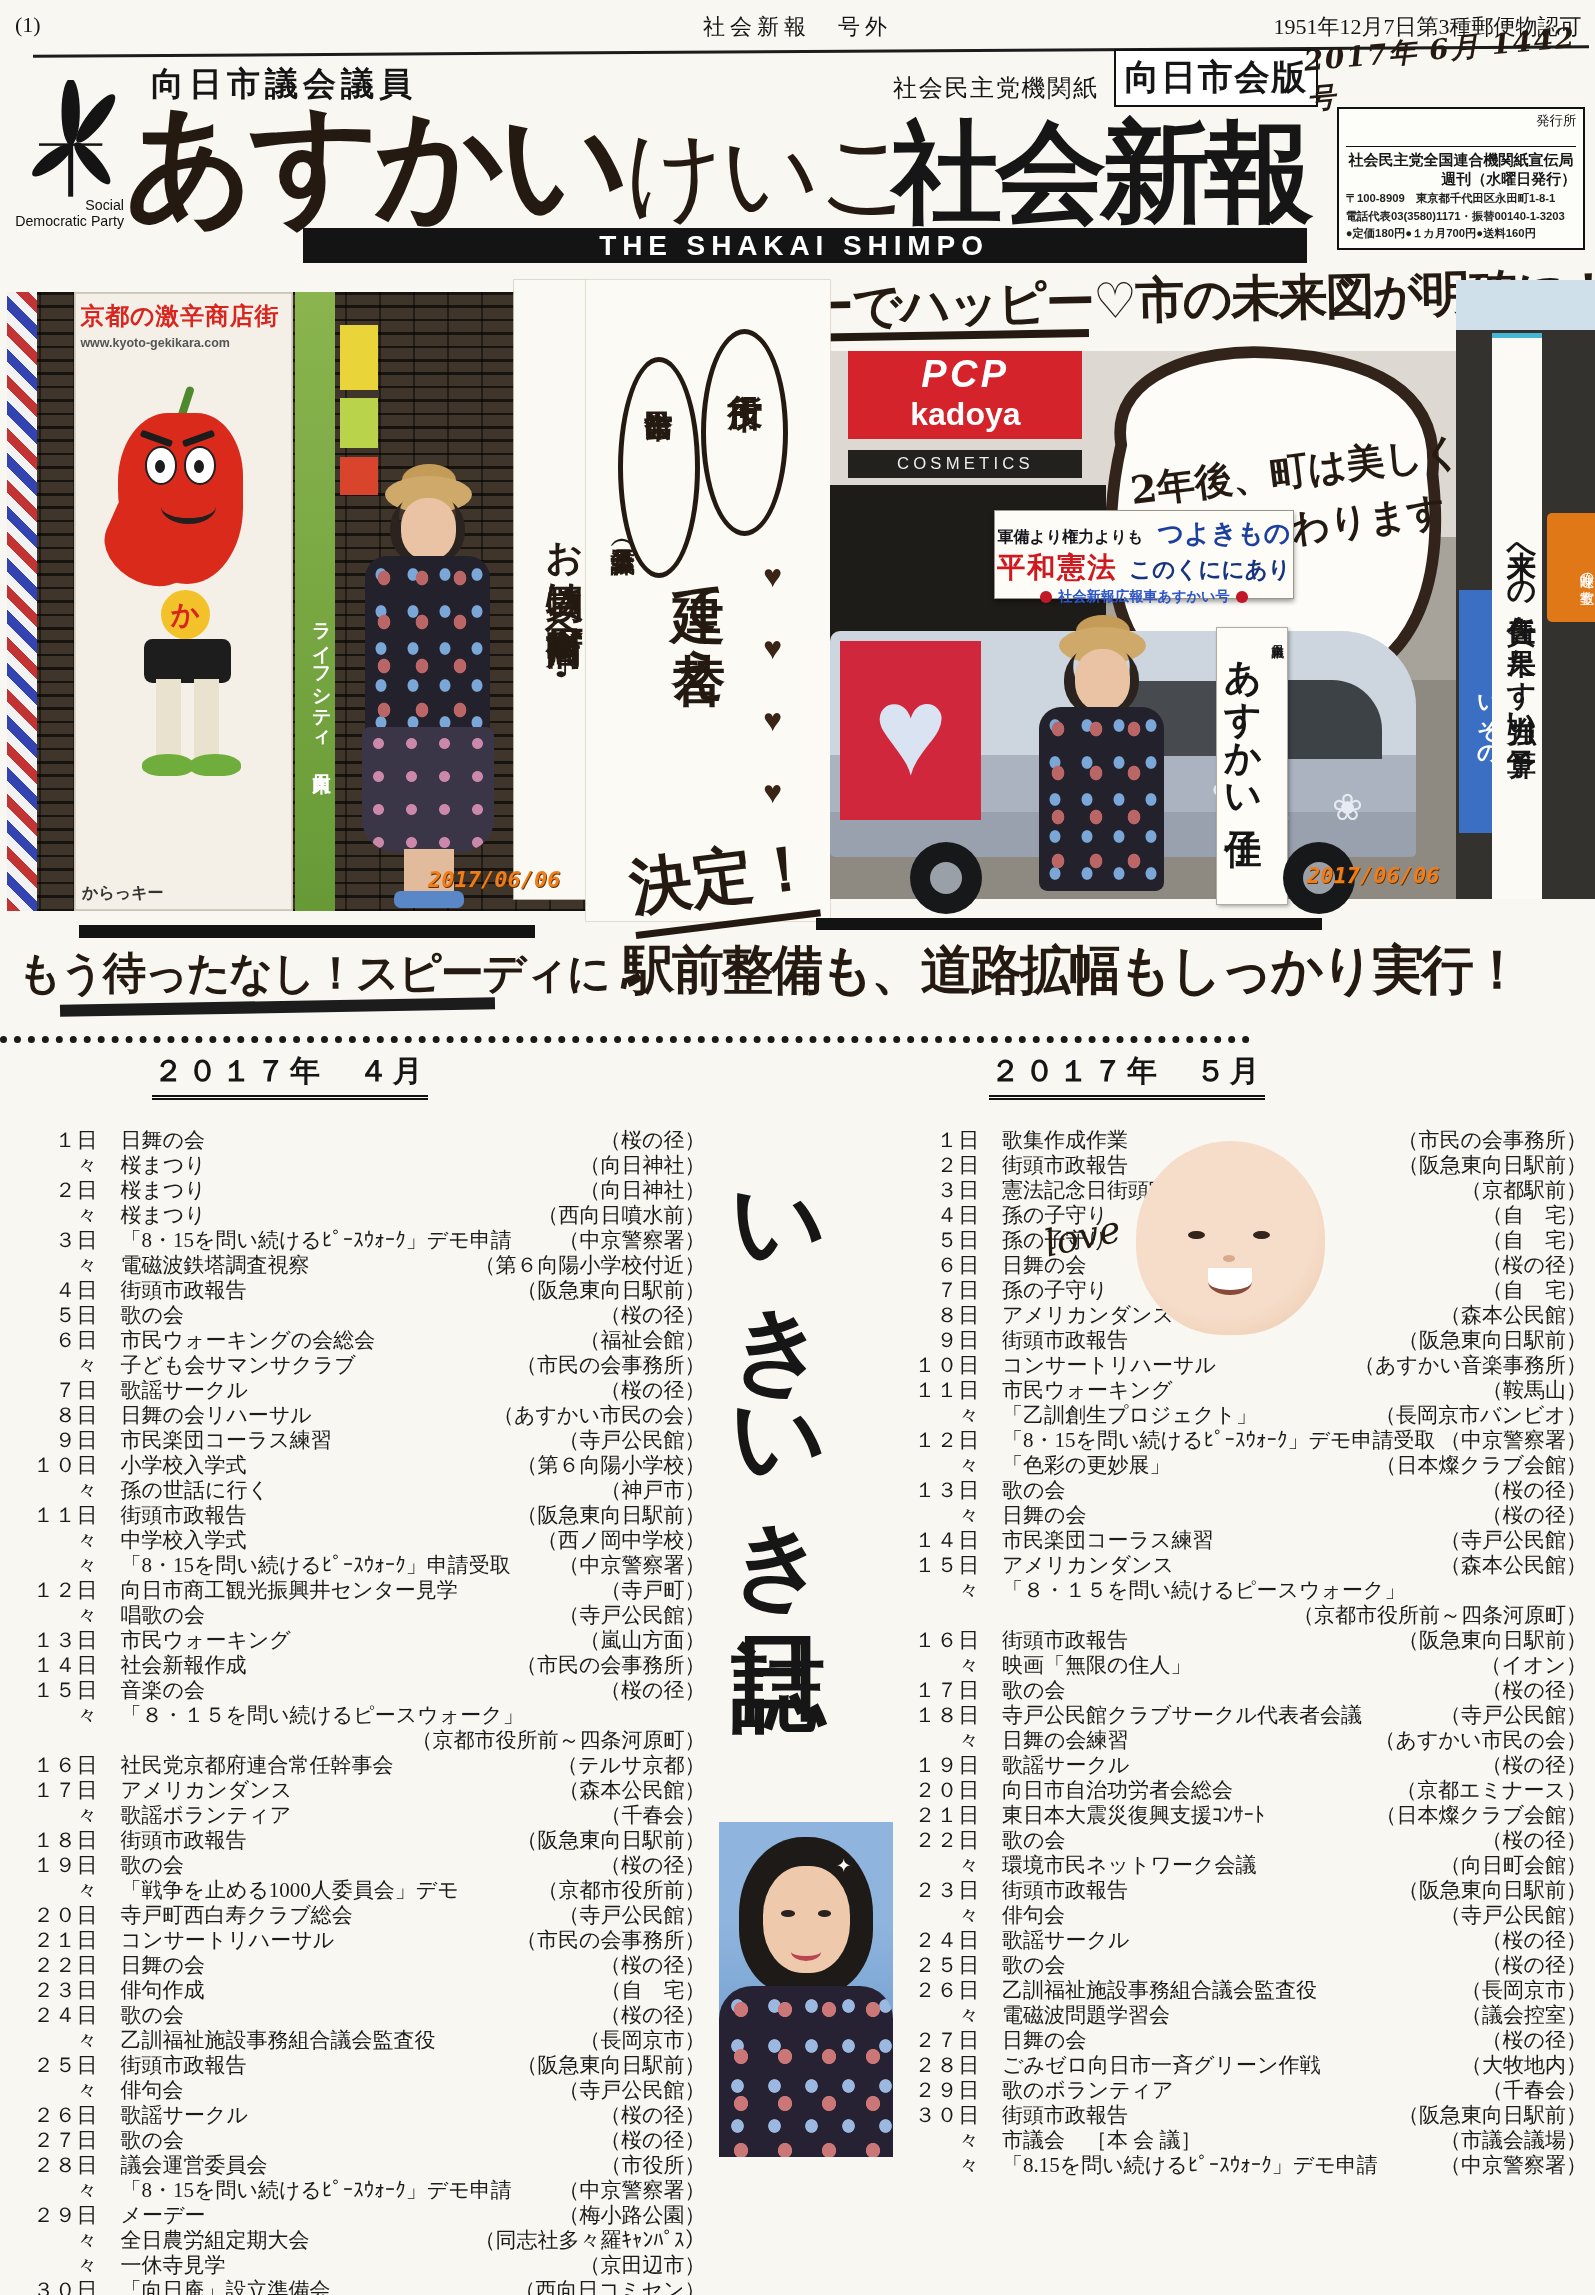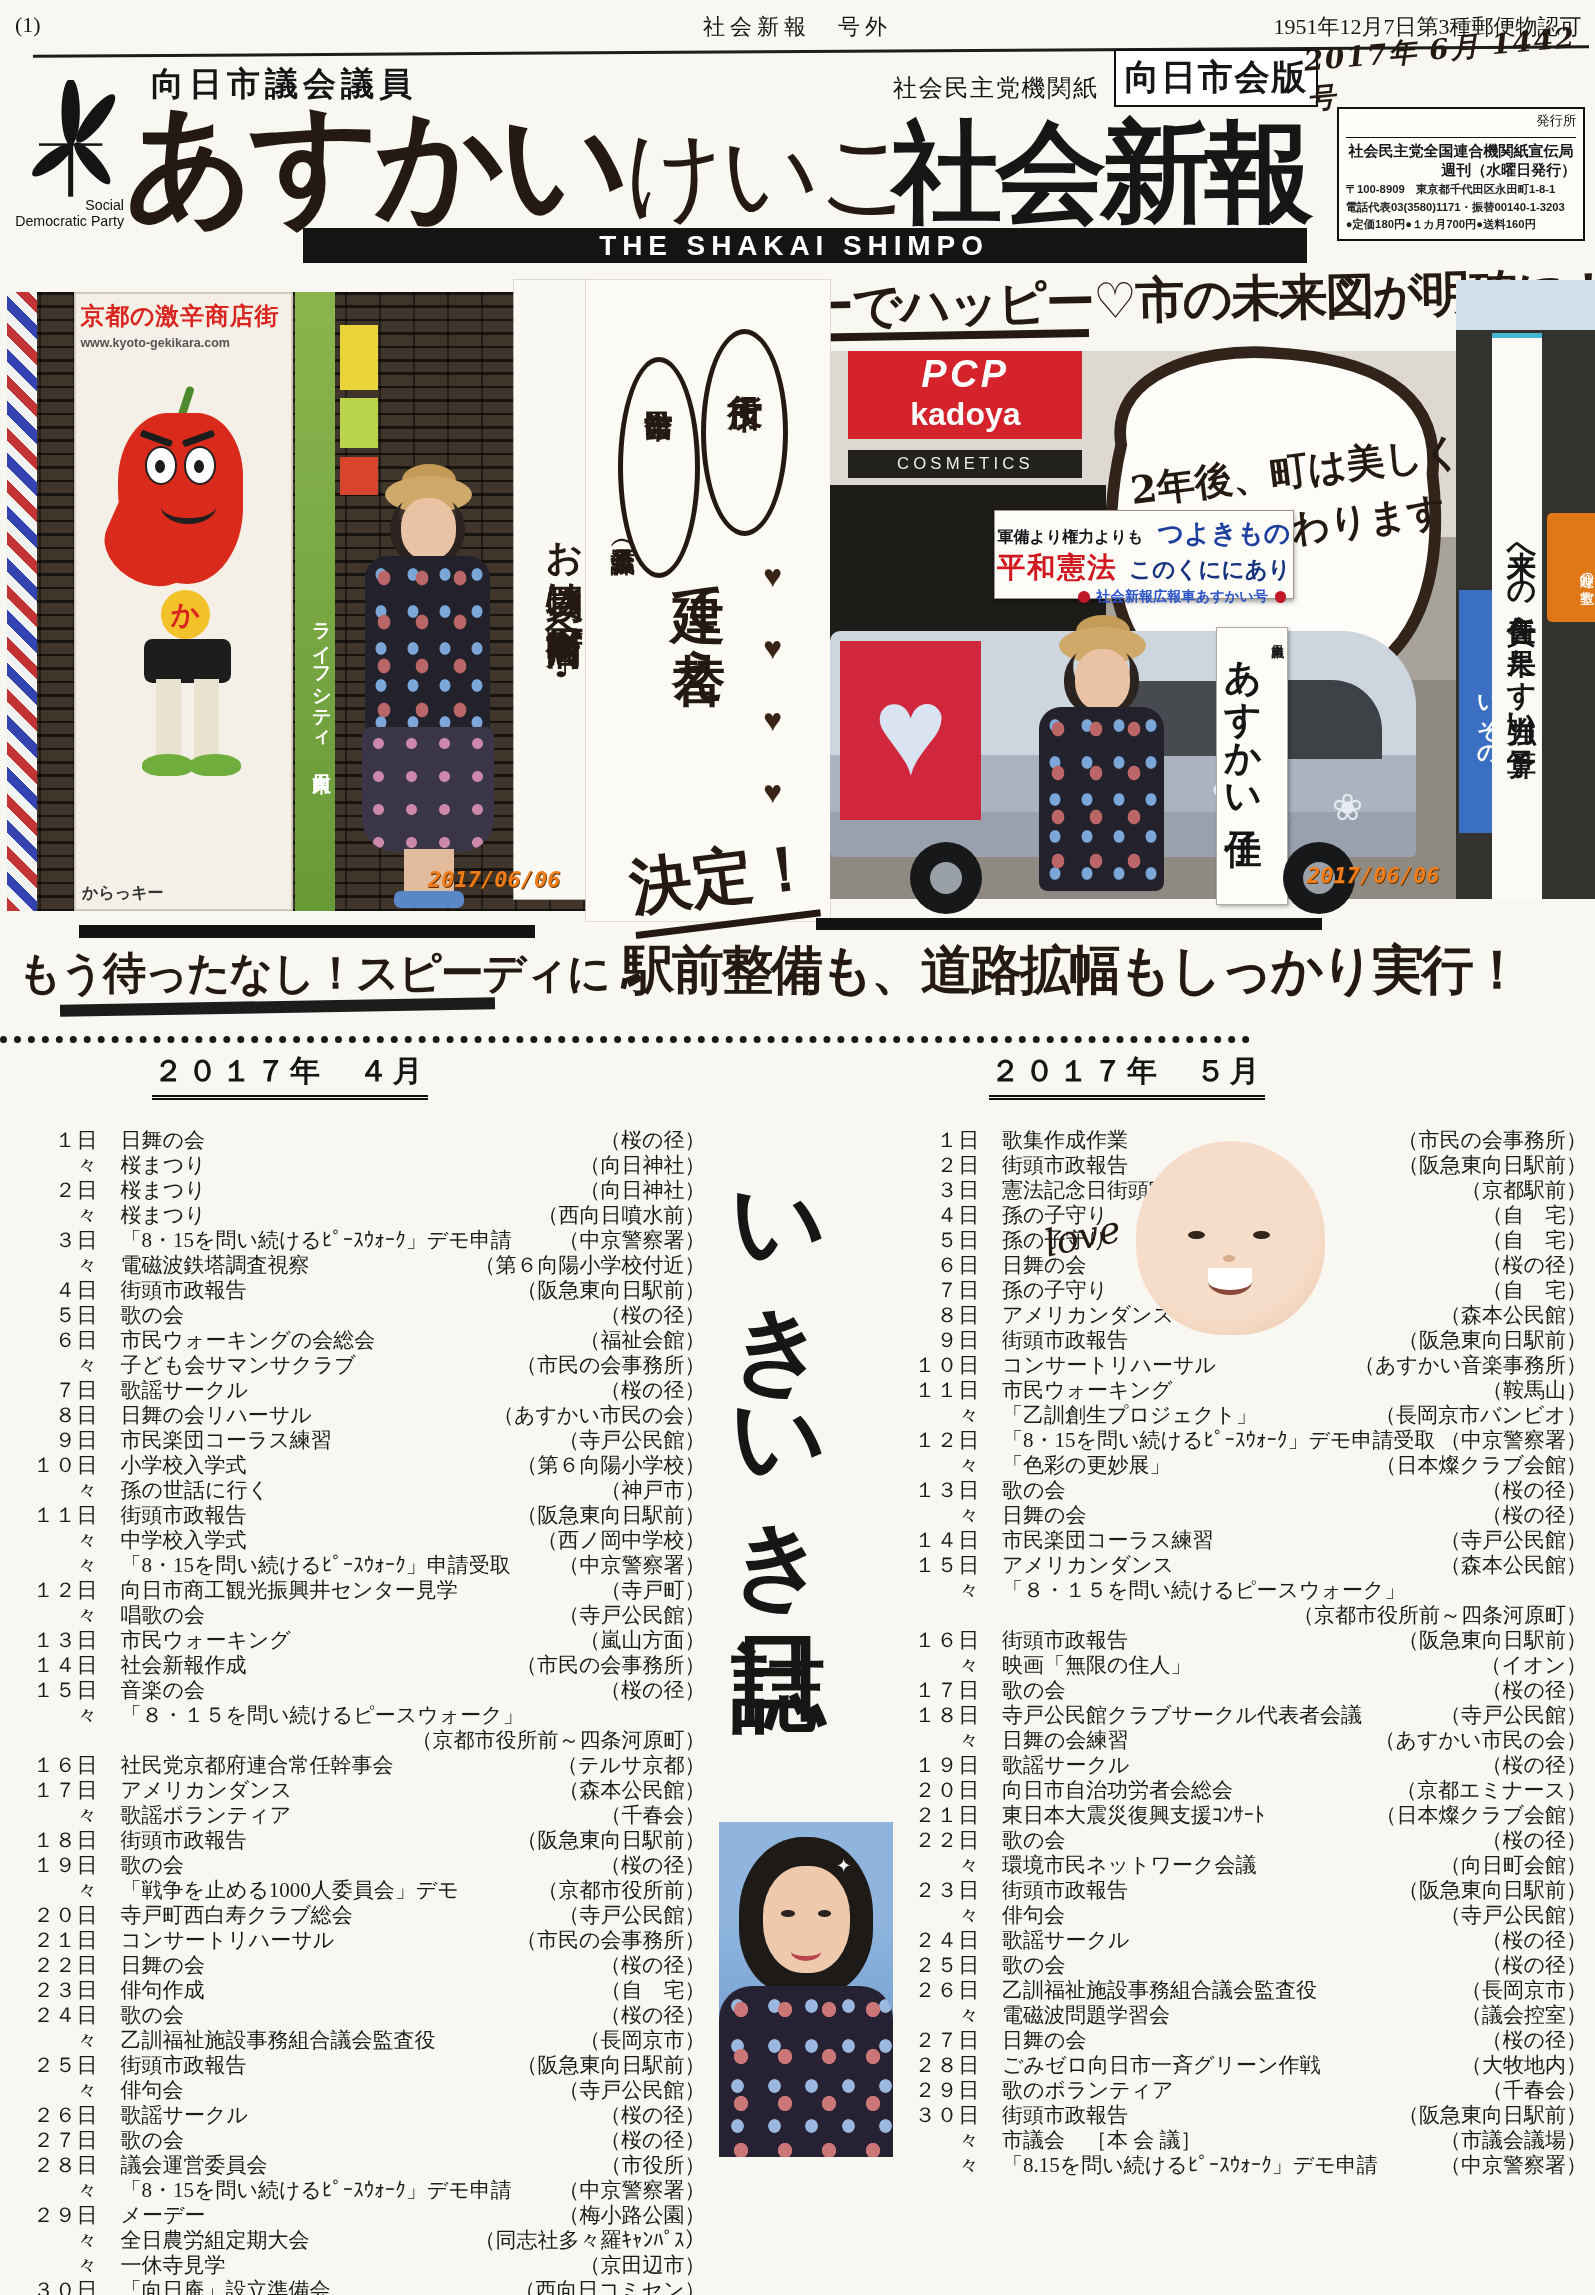--- a/index.html
+++ b/index.html
@@ -22,21 +22,21 @@
   .bigname{left:125px;top:80px;white-space:nowrap;}
   .bigname .n1{font-size:127px;font-weight:900;letter-spacing:-5px;}
   .bigname .n2{font-size:97px;font-weight:400;letter-spacing:-3.3px;}
   .papertitle{left:892px;top:99px;font-size:110px;font-weight:900;letter-spacing:-5.9px;white-space:nowrap;}
   .blackband{left:303px;top:228px;width:1004px;height:35px;background:#141414;color:#fff;
              text-align:center;font-size:28px;font-weight:700;letter-spacing:5.9px;line-height:35px;padding-right:22px;box-sizing:border-box;}
   .organ{left:893px;top:72px;font-size:24px;letter-spacing:1.7px;}
   .edbox{left:1114px;top:49px;border:2.5px solid #111;padding:3.3px 8.4px;font-size:35px;font-weight:700;letter-spacing:1.7px;background:#fff;}
   .issuehand{left:1305px;top:30px;font-size:28px;transform:rotate(-5deg);letter-spacing:1.7px;font-style:italic;}
   .pubbox{left:1337px;top:107px;width:248px;border:2.5px solid #111;background:#fdfdfa;box-sizing:border-box;padding:3.3px 6.7px 6.7px;}
-  .pubbox .p0{text-align:right;font-size:13.4px;border-bottom:1.7px solid #111;padding-bottom:7px;}
+  .pubbox .p0{text-align:right;font-size:13.4px;border-bottom:1.7px solid #111;padding-bottom:16px;}
   .pubbox .p1{font-size:15px;font-weight:700;margin-top:3.3px;text-align:center;}
   .pubbox .p2{font-size:15px;font-weight:700;text-align:right;}
   .pubbox .p3,.pubbox .p4,.pubbox .p5{font-size:11.3px;margin-top:2.5px;font-weight:700;color:#222;}
   
   .photoL{left:6.7px;top:292px;width:579px;height:619px;
       background:repeating-linear-gradient(0deg,#17130f 0 2.5px,#3f352b 2.5px 13.4px);}
   .photoL .grid{position:absolute;inset:0;background:repeating-linear-gradient(90deg,transparent 0 32px,rgba(0,0,0,.45) 32px 34px);}
   .barber{position:absolute;left:0;top:0;width:30px;height:100%;
       background:repeating-linear-gradient(45deg,#c23333 0 9.2px,#f2f2f2 9.2px 18.4px,#3344b0 18.4px 28px,#f2f2f2 28px 37px);}
   .poster{position:absolute;left:67px;top:0;width:219px;height:100%;background:#f4f0e7;box-shadow:0 0 0 1.7px #cac4b6 inset;}
@@ -111,21 +111,21 @@
   .bubble .bt{position:absolute;left:42px;top:109px;width:276px;font-size:38px;transform:rotate(-7deg);line-height:1.5;white-space:nowrap;}
   .van{position:absolute;left:0;top:243px;width:626px;height:305px;}
   .roofsign{position:absolute;left:164px;top:-84px;width:298px;height:87px;background:#fdfcf7;border:1.7px solid #9a948a;
       box-shadow:0 2.5px 5px rgba(0,0,0,.4);text-align:center;}
   .rs1{margin-top:5px;white-space:nowrap;}
   .rs1 .a{font-size:16px;font-weight:900;color:#15151c;}
   .rs1 .b{font-size:26px;font-weight:900;color:#1d3f9e;margin-left:14px;}
   .rs2{white-space:nowrap;margin-top:-1.7px;}
   .rs2 .a{font-size:28.4px;font-weight:900;color:#d01820;letter-spacing:1.7px;}
   .rs2 .b{font-size:22.6px;font-weight:900;color:#16357e;margin-left:11.7px;}
-  .rs3{font-size:14.2px;font-weight:700;color:#2b55c8;margin-top:-0.8px;text-align:right;}
+  .rs3{font-size:14.2px;font-weight:700;color:#2b55c8;margin-top:-0.8px;}
   .rose{display:inline-block;width:11.7px;height:11.7px;background:#c01828;border-radius:50%;margin:0 6.7px;vertical-align:middle;}
   .vanbody{position:absolute;left:0;top:37px;width:586px;height:226px;background:linear-gradient(180deg,#cdd5de 0 55%,#aab3bf 55% 80%,#98a1ad 80%);
       border-radius:10px 75px 5px 5px;}
   .vanwin{position:absolute;left:276px;top:50px;width:151px;height:75px;background:#474b50;border-radius:5px;}
   .vanwin2{position:absolute;left:452px;top:49px;width:100px;height:79px;background:#3d4247;border-radius:5px 50px 0 5px;}
   .wheel{position:absolute;bottom:-15px;width:72px;height:72px;background:#17181a;border-radius:50%;}
   .wheel::after{content:"";position:absolute;left:20px;top:20px;width:32px;height:32px;background:#9aa0a8;border-radius:50%;}
   .wh1{left:80px}.wh2{left:453px}
   .vflower{position:absolute;color:#eef3f8;font-size:47px;opacity:.9;}
   .vf1{left:381px;top:134px;}.vf2{left:502px;top:155px;font-size:37px;}.vf3{left:435px;top:171px;font-size:30px;color:#bcd4ea;}

